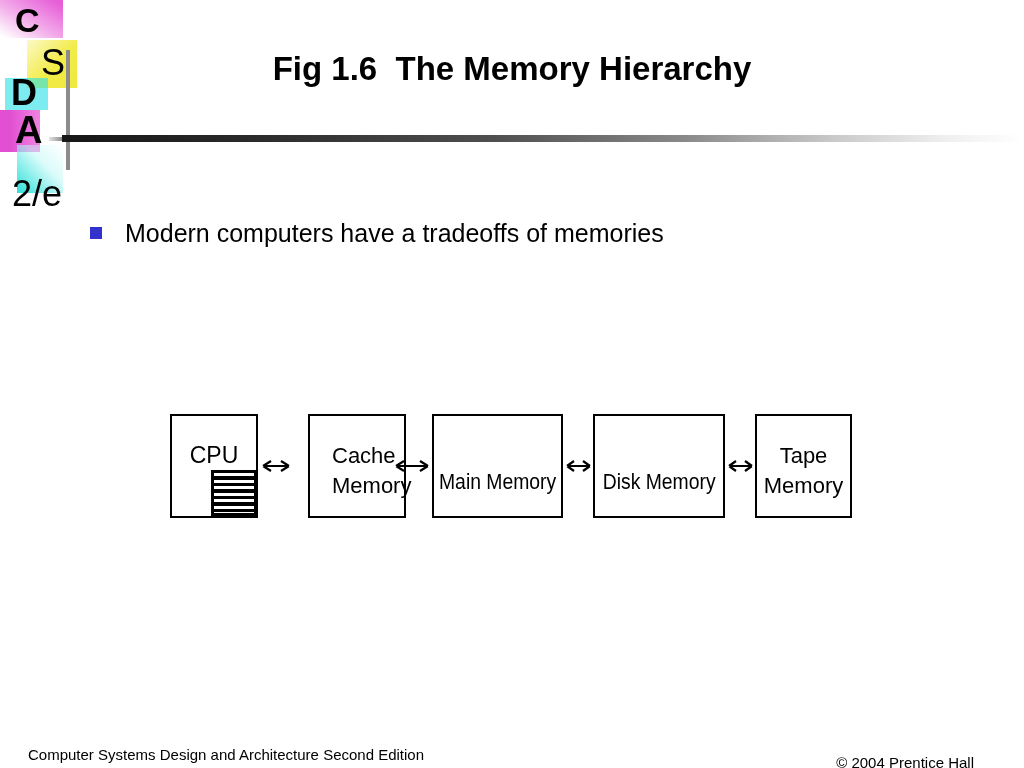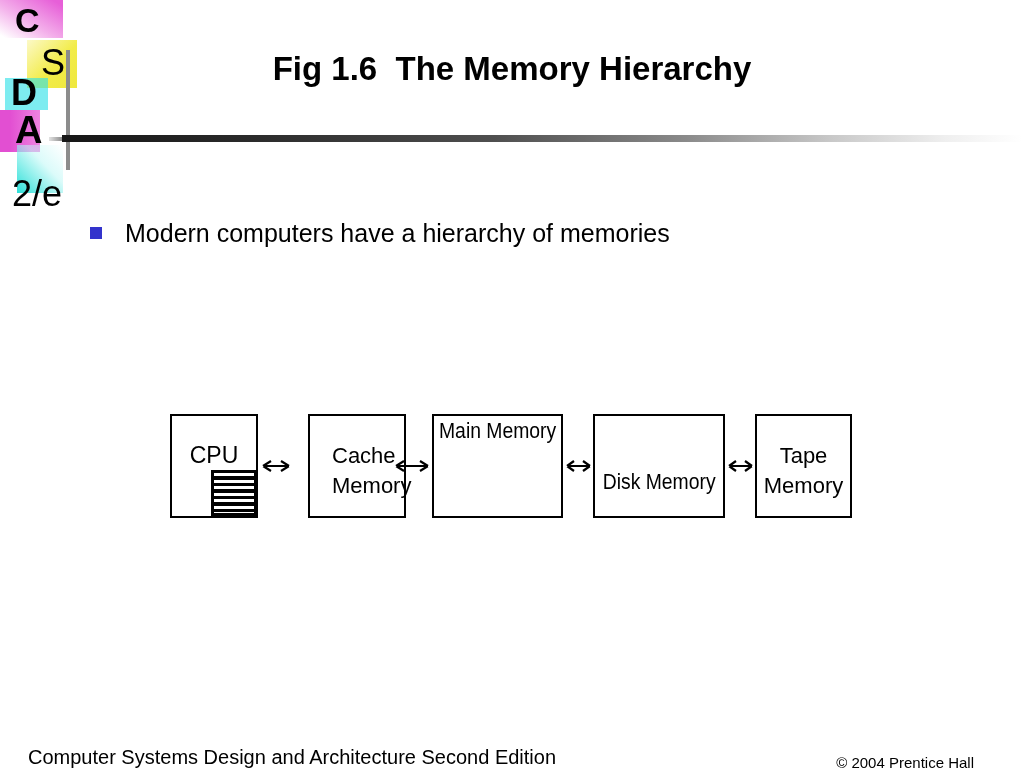--- a/index.html
+++ b/index.html
@@ -43,34 +43,34 @@
   .sq{flex:0 0 auto;}
   .sq-blue{width:12px;height:12px;background:#3333cc;margin:8px 23px 0 0;}
   .sq-red{width:10px;height:10px;background:#e8111d;margin:7px 25px 0 0;}
   
   .box{position:absolute;top:414px;height:104px;box-sizing:border-box;
     border:2px solid #000;background:#fff;display:flex;flex-direction:column;}
   .box .lbl{font-size:22px;line-height:30px;}
   .box-cpu{left:170px;width:88px;align-items:center;padding-top:24px;}
   .box-cpu .lbl{font-size:23px;}
   .box-cache{left:308px;width:98px;align-items:flex-start;padding:25px 0 0 22px;}
-  .box-main{left:432px;width:131px;align-items:center;}
+  .box-main{left:432px;width:131px;align-items:center;padding-top:51px;}
   .box-disk{left:593px;width:132px;align-items:center;padding-top:51px;}
   .box-tape{left:755px;width:97px;align-items:center;padding-top:25px;}
   .lbl-cond{font-size:23px;line-height:24px;transform:scaleX(0.88);transform-origin:center;white-space:nowrap;}
   .reg-icon{position:absolute;left:211px;top:470px;width:46px;height:46px;
     box-sizing:border-box;border:3px solid #000;
     background:repeating-linear-gradient(to bottom,#fff 0 3px,#000 3px 6.5px);}
   .arrow{position:absolute;top:458px;height:16px;}
   .ar1{left:260px;width:32px;}
   .ar2{left:393px;width:38px;}
   .ar3{left:565px;width:27px;}
   .ar4{left:727px;width:27px;}
   
-  .footer-left{position:absolute;left:28px;top:746px;font-size:20px;}
+  .footer-left{position:absolute;left:28px;top:746px;font-size:15px;}
   .footer-right{position:absolute;right:50px;top:746px;font-size:15px;margin-top:8px;}
 </style>
 </head>
 <body>
 
 <div class="slide">
 
   <div class="logo">
     <div class="logo-block block-c"></div>
     <div class="logo-block block-s"></div>
@@ -84,21 +84,21 @@
     <span class="logo-letter ltr-a">A</span>
     <span class="logo-letter ltr-2e">2/e</span>
   </div>
 
   <div class="title">Fig 1.6  The Memory Hierarchy</div>
   <div class="h-rule-tail"></div>
   <div class="h-rule"></div>
 
   <div class="b-row lvl1 row1">
     <span class="sq sq-blue"></span>
-    <span>Modern computers have a hierarchy of memories</span>
+    <span>Modern computers have a tradeoffs of memories</span>
   </div>
 
   <div class="box box-cpu">
     <span class="lbl">CPU</span>
   </div>
   <div class="reg-icon"></div>
 
   <svg class="arrow ar1" viewBox="0 0 32 16">
     <path d="M3 8 H29 M3 8 l8 -5 M3 8 l8 5 M29 8 l-8 -5 M29 8 l-8 5" stroke="#000" stroke-width="2.2" fill="none"></path>
   </svg>

